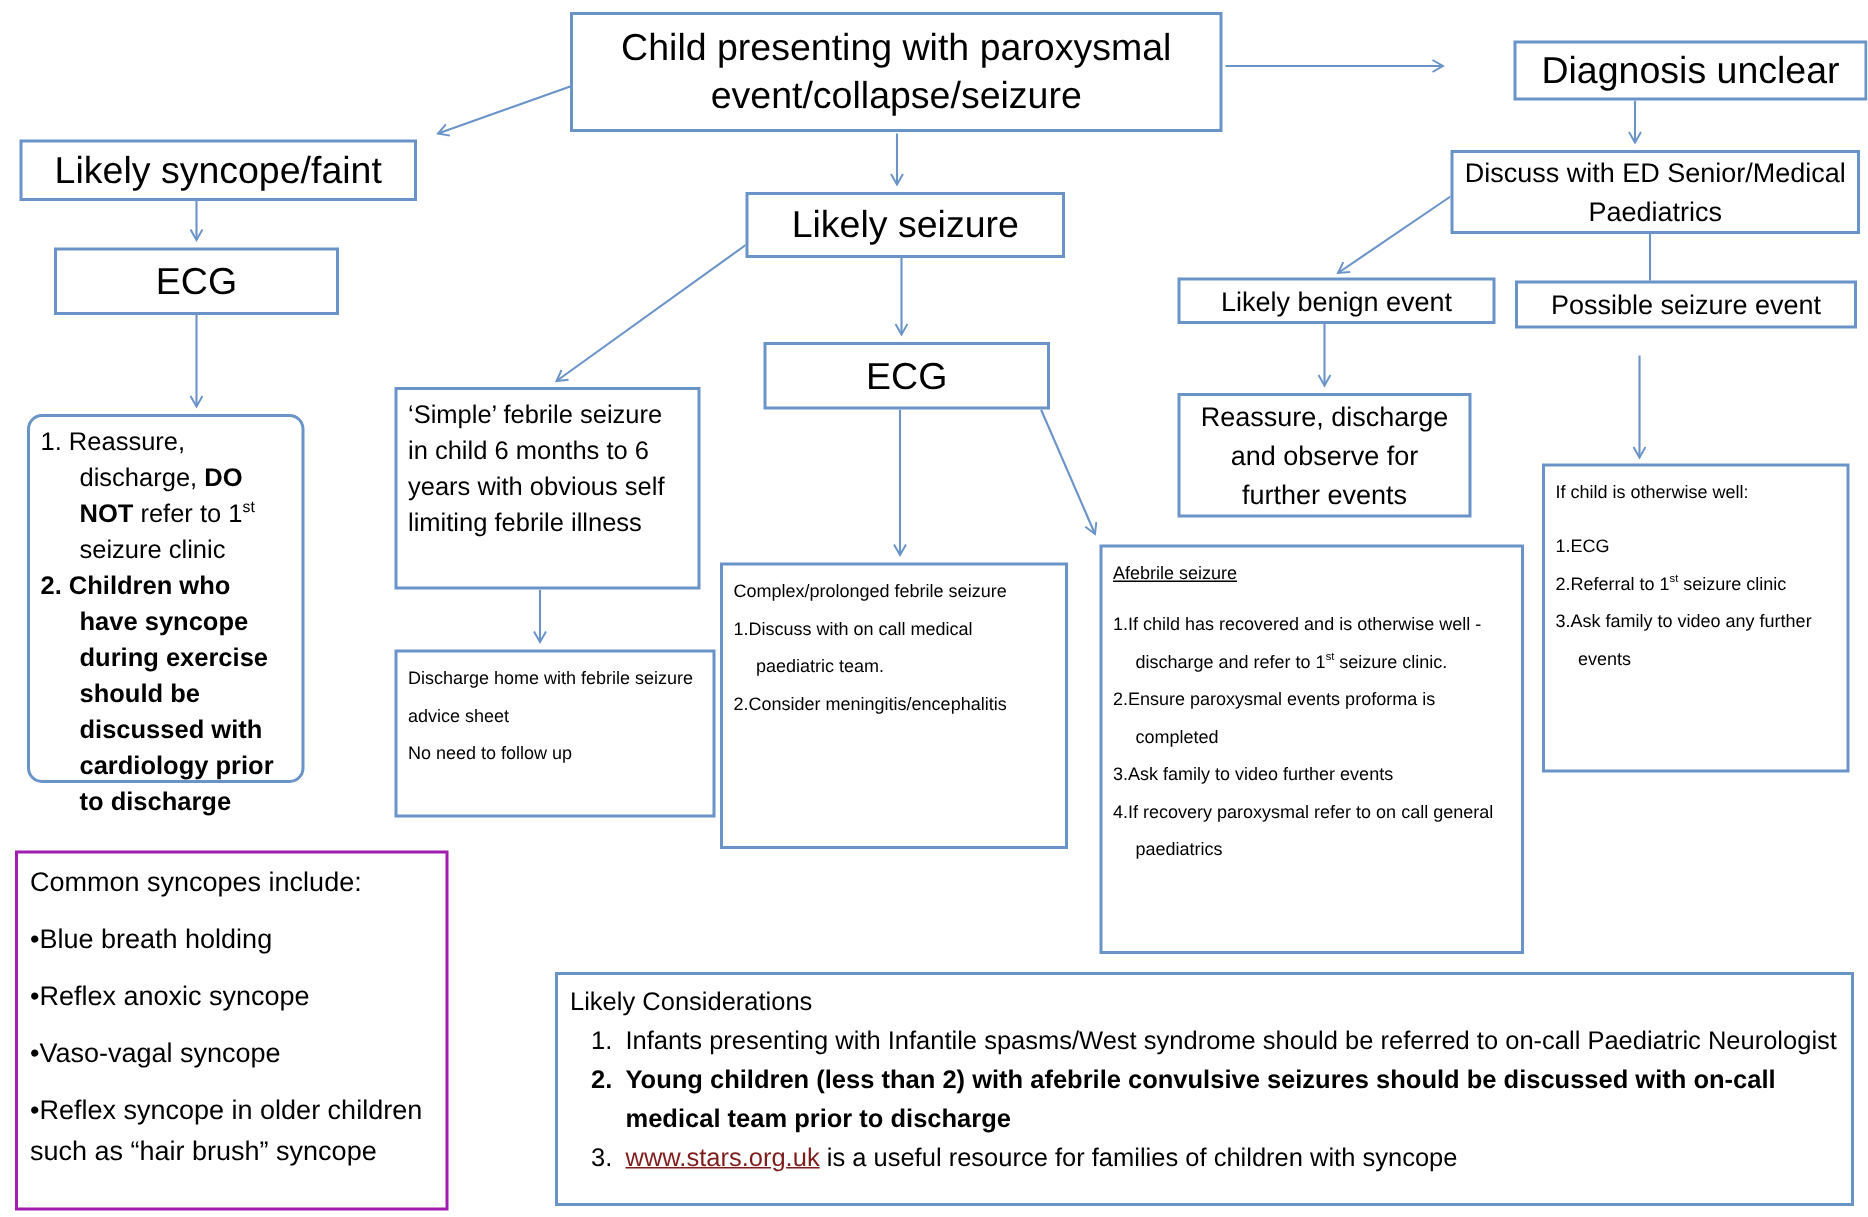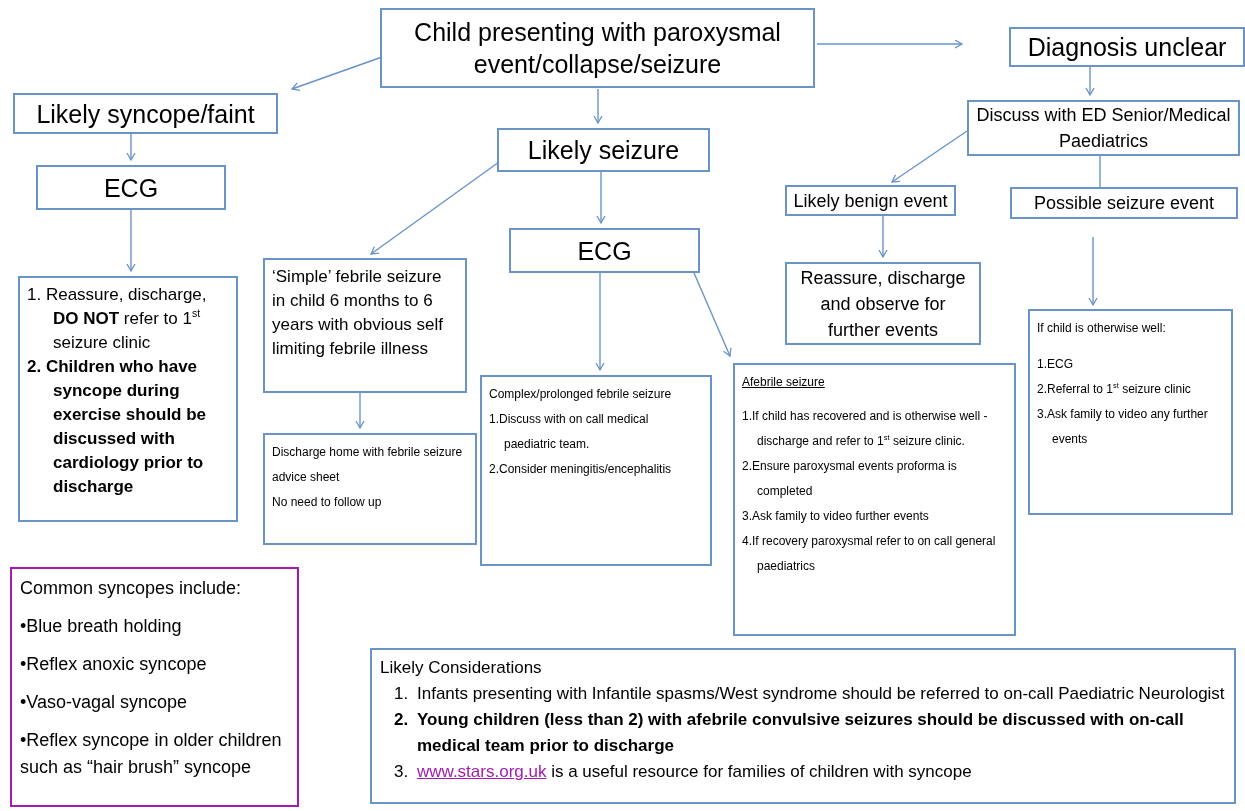--- a/index.html
+++ b/index.html
@@ -19,21 +19,21 @@
   .small25 { font-size:12px; line-height:25px; padding:5px 7px; }
   .hang26 { padding-left:26px; text-indent:-26px; }
   .hang15 { padding-left:15px; text-indent:-15px; }
   b { font-weight:bold; }
   sup { font-size:0.62em; line-height:0; }
   .u { text-decoration:underline; }
   .bullet-item { margin-top:11px; }
   .sc-row { display:flex; }
   .sc-num { width:37px; flex:0 0 37px; padding-left:14px; box-sizing:border-box; }
   .sc-text { flex:1; }
-  a.link { color:#a21caf; text-decoration:underline; }
+  a.link { color:#7f1d1d; text-decoration:underline; }
   svg.connectors { position:absolute; left:0; top:0; pointer-events:none; }
 </style>
 </head>
 <body>
 
 <div class="canvas">
 
   <svg class="connectors" width="1245" height="811">
     <defs>
       <marker id="arr" markerWidth="11" markerHeight="11" refX="7.5" refY="4.5" orient="auto" markerUnits="userSpaceOnUse">
@@ -68,21 +68,21 @@
   </div>
 
   <div class="box center big" style="left:13px; top:93px; width:265px; height:41px;">
     <span>Likely syncope/faint</span>
   </div>
 
   <div class="box center big" style="left:36px; top:165px; width:190px; height:45px;">
     <span>ECG</span>
   </div>
 
-  <div class="box small" style="left:18px; top:276px; width:220px; height:246px;">
+  <div class="box small" style="left:18px; top:276px; width:185px; height:246px;border-radius:10px;">
     <div class="hang26"><span>1. </span><span>Reassure, discharge, </span><b>DO NOT</b><span> refer to 1</span><sup>st</sup><span> seizure clinic</span></div>
     <div class="hang26" style="font-weight:bold;"><span>2. </span><span>Children who have syncope during exercise should be discussed with cardiology prior to discharge</span></div>
   </div>
 
   <div class="box center big" style="left:497px; top:128px; width:213px; height:44px;">
     <span>Likely seizure</span>
   </div>
 
   <div class="box center big" style="left:509px; top:228px; width:191px; height:45px;">
     <span>ECG</span>
@@ -108,21 +108,21 @@
     <div class="hang15"><span>1.</span><span>If child has recovered and is otherwise well - discharge and refer to 1</span><sup>st</sup><span> seizure clinic.</span></div>
     <div class="hang15"><span>2.</span><span>Ensure paroxysmal events proforma is completed</span></div>
     <div class="hang15"><span>3.</span><span>Ask family to video further events</span></div>
     <div class="hang15"><span>4.</span><span>If recovery paroxysmal refer to on call general paediatrics</span></div>
   </div>
 
   <div class="box center mid" style="left:967px; top:100px; width:273px; height:56px;">
     <span>Discuss with ED Senior/Medical Paediatrics</span>
   </div>
 
-  <div class="box center mid" style="left:785px; top:185px; width:171px; height:31px;">
+  <div class="box center mid" style="left:785px; top:185px; width:212px; height:31px;">
     <span>Likely benign event</span>
   </div>
 
   <div class="box center mid" style="left:1010px; top:187px; width:228px; height:32px;">
     <span>Possible seizure event</span>
   </div>
 
   <div class="box center mid" style="left:785px; top:262px; width:196px; height:83px; padding:2px 10px;">
     <span>Reassure, discharge and observe for further events</span>
   </div>

